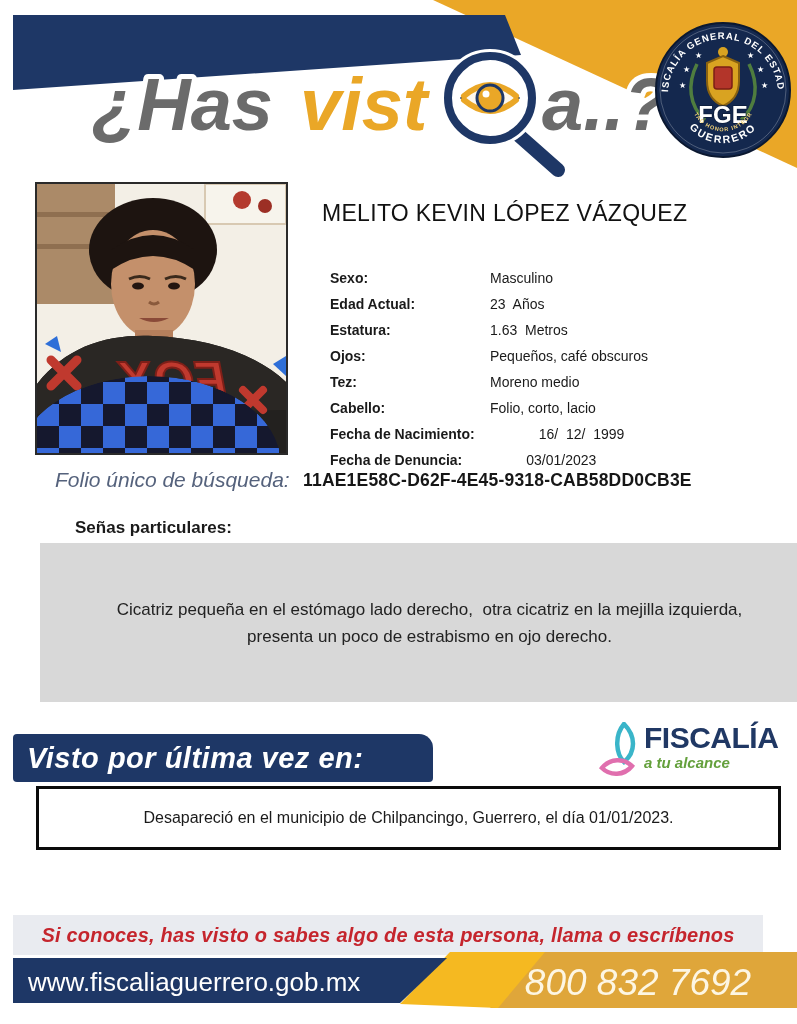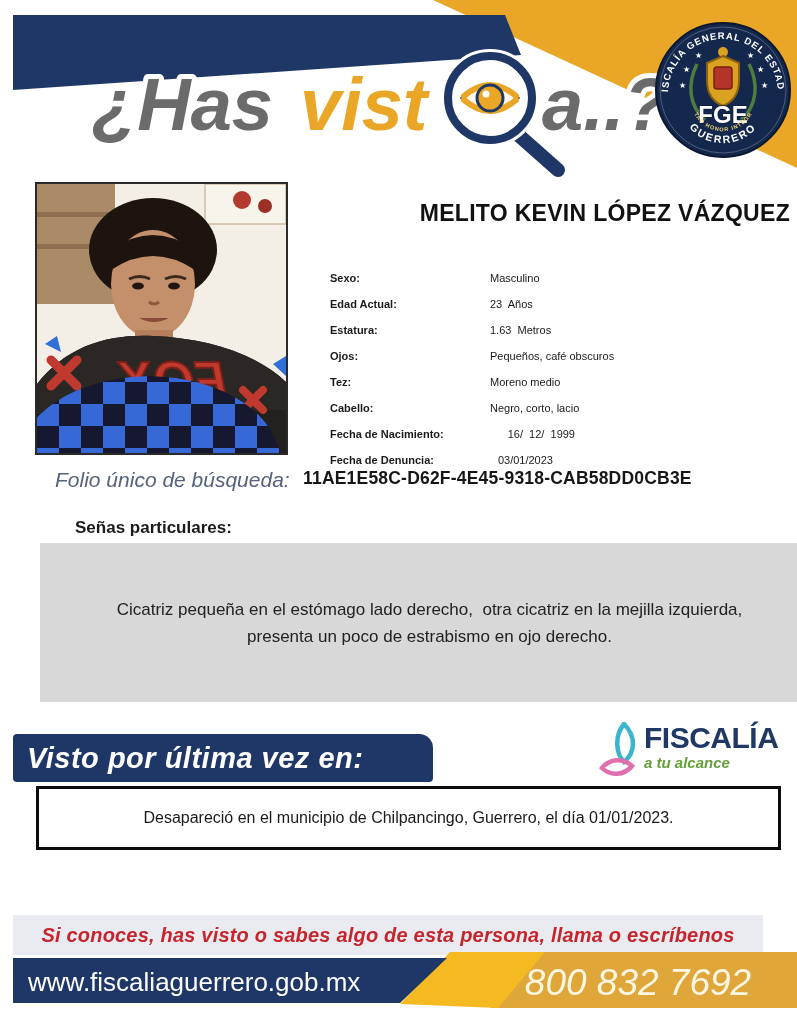--- a/index.html
+++ b/index.html
@@ -11,29 +11,29 @@
 
   
   .header-svg{left:0;top:0;}
 
   
   .photo{left:35px;top:182px;width:253px;height:273px;border:2px solid #2a2a2a;box-sizing:border-box;background:#efe9df;}
   .photo svg{display:block;}
 
   
   .info{left:322px;top:200px;width:468px;}
-  .person-name{font-size:23px;font-weight:bold;text-align:right;letter-spacing:.3px;color:#111;}
+  .person-name{font-size:23px;font-weight:normal;text-align:left;letter-spacing:.3px;color:#111;}
   .fields{margin-top:38px;padding-left:8px;}
-  .frow{display:flex;line-height:26px;font-size:11px;white-space:pre-wrap;}
+  .frow{display:flex;line-height:26px;font-size:14px;white-space:pre-wrap;}
   .frow .lbl{font-weight:bold;width:124px;flex:0 0 auto;}
   .frow.inline .lbl{width:auto;margin-right:28px;}
   .frow .val{font-weight:normal;margin-left:36px;}
 
   
-  .folio{left:55px;top:468px;width:740px;display:flex;align-items:flex-start;}
+  .folio{left:55px;top:468px;width:740px;display:flex;align-items:center;}
   .folio-label{font-style:italic;font-size:21px;color:#55627c;width:248px;flex:0 0 auto;}
   .folio-value{font-weight:bold;font-size:17.5px;color:#161616;letter-spacing:.2px;}
 
   
   .senas-label{left:75px;top:518px;font-weight:bold;font-size:17px;}
   .senas-box{left:40px;top:543px;width:747px;height:159px;background:#d8d8d8;display:flex;align-items:center;justify-content:center;padding-left:16px;}
   .senas-text{font-size:17px;line-height:27px;text-align:center;color:#222;white-space:pre-wrap;padding:0 34px;}
 
   
   .lastseen-banner{left:13px;top:734px;width:420px;height:48px;background:#1e3766;border-radius:4px 14px 4px 4px;
@@ -181,21 +181,21 @@
       <div class="frow">
         <span class="lbl">Ojos:</span>
         <span class="val">Pequeños, café obscuros</span>
       </div>
       <div class="frow">
         <span class="lbl">Tez:</span>
         <span class="val">Moreno medio</span>
       </div>
       <div class="frow">
         <span class="lbl">Cabello:</span>
-        <span class="val">Negro, corto, lacio</span>
+        <span class="val">Folio, corto, lacio</span>
       </div>
       <div class="frow inline">
         <span class="lbl">Fecha de Nacimiento:</span>
         <span class="val">16/  12/  1999</span>
       </div>
       <div class="frow inline">
         <span class="lbl">Fecha de Denuncia:</span>
         <span class="val">03/01/2023</span>
       </div>
     </div>

